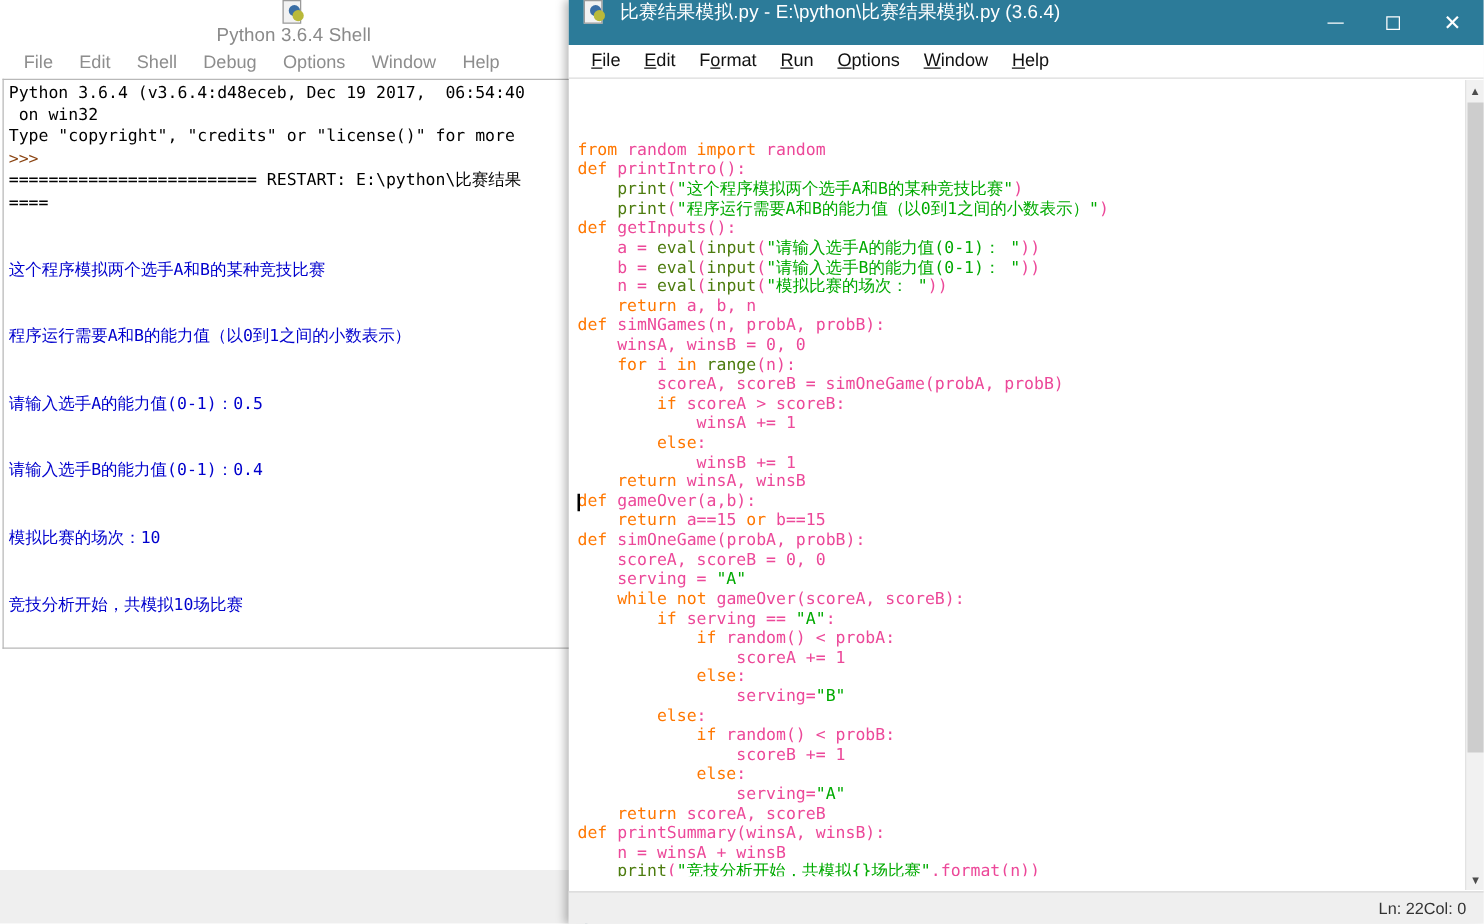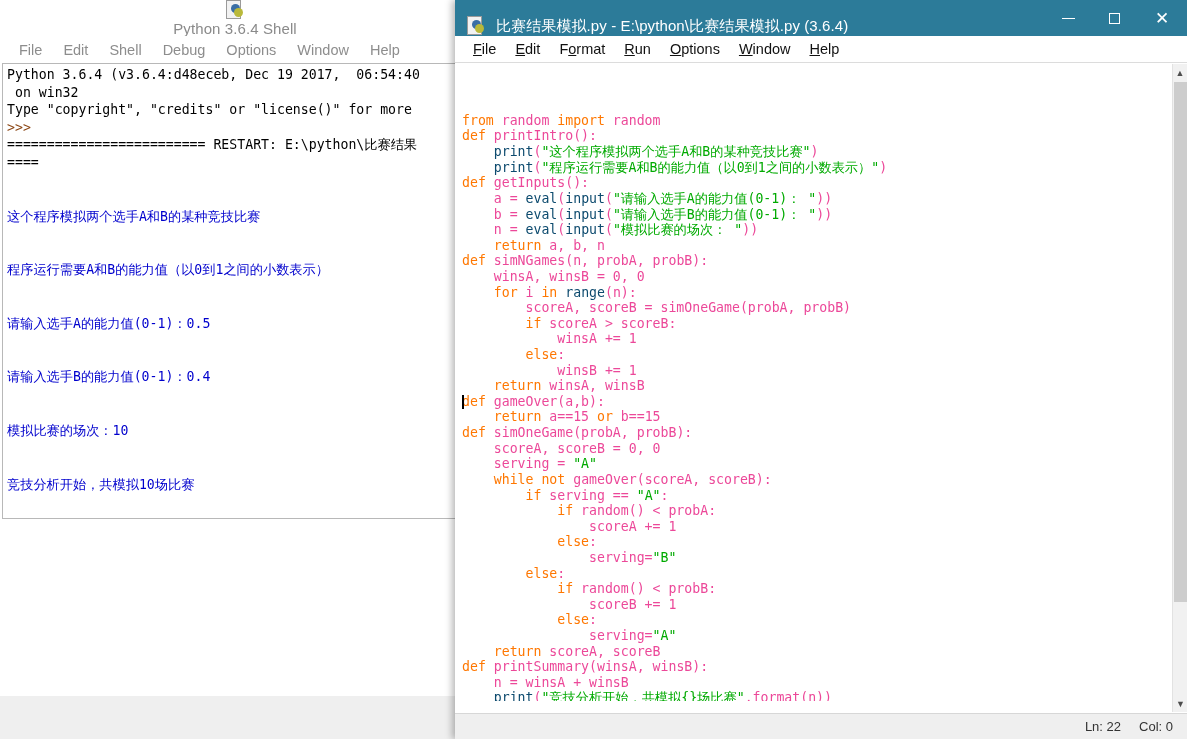--- a/index.html
+++ b/index.html
@@ -57,21 +57,21 @@
     position:absolute;left:468px;top:0;width:2px;height:739px;background:#5a7a88;
   }
 
   
   #editor-window{
     position:absolute;left:455px;top:0;width:732px;height:739px;
     background:#ffffff;box-shadow:-3px 0 7px rgba(0,0,0,.28);
   }
   #editor-titlebar{
     position:absolute;left:0;top:0;width:732px;height:36px;
-    background:#2c7b99;display:flex;align-items:flex-end;
+    background:#2c7b99;display:flex;align-items:flex-start;
   }
   #editor-titlebar .app-icon{
     width:20px;height:20px;margin-left:12px;margin-right:9px;position:relative;flex:none;
   }
   #editor-titlebar .title-text{
     font-size:15px;color:#ffffff;letter-spacing:.1px;white-space:nowrap;
   }
   #editor-winbtns{
     position:absolute;right:0;top:0;height:36px;display:flex;align-items:stretch;
   }
@@ -107,36 +107,36 @@
   }
   #editor-scroll .thumb{
     position:absolute;left:1px;top:18px;width:13px;height:520px;background:#cdcdcd;
   }
   #editor-statusbar{
     position:absolute;left:0;top:713px;width:732px;height:26px;
     background:#efefef;display:flex;align-items:center;justify-content:flex-end;
     padding-right:14px;box-sizing:border-box;border-top:1px solid #d7d7d7;
   }
   #editor-statusbar .st{
-    font-size:13px;color:#333333;margin-left:18px;white-space:nowrap;
+    font-size:13px;color:#333333;white-space:nowrap;
   }
   #editor-hscroll{
     position:absolute;left:3px;top:701px;width:713px;height:11px;background:#ffffff;
   }
 
   #code-lines{
     font-family:"DejaVu Sans Mono","Liberation Mono",monospace;
     font-size:13.2px;line-height:15.62px;padding:2px 0 0 4px;
     white-space:pre;color:#000000;position:relative;
   }
   #code-lines .ln{height:15.62px;white-space:pre;overflow:hidden;}
   .t-kw{color:#ff7700;}
   .t-def{color:#ff7700;margin-top:14px;}
   .t-name{color:#ec4899;}
-  .t-builtin{color:#0c4a6e;}
+  .t-builtin{color:#4d7c0f;}
   .t-str{color:#00aa00;}
   .t-plain{color:#ec4899;}
   #caret{
     position:absolute;left:4px;top:334px;width:2px;height:14px;background:#000000;
   }
 
   
   .pyicon{position:absolute;inset:0;}
   .pyicon .page{
     position:absolute;left:0;top:0;width:15px;height:19px;background:#f2f2f2;

